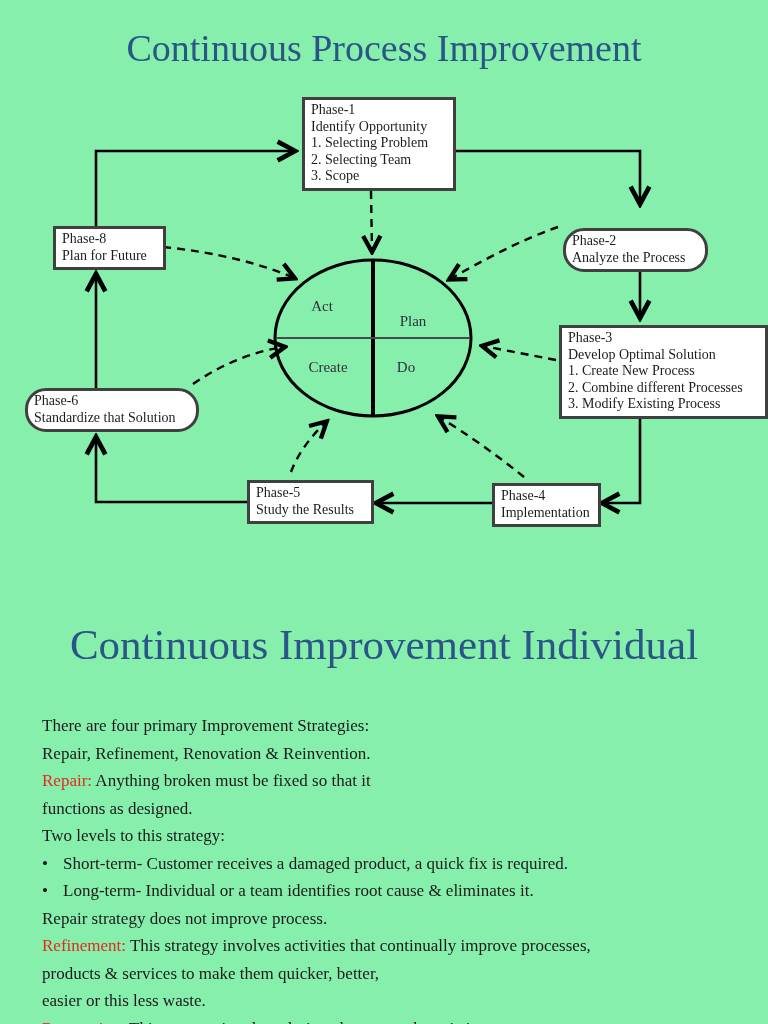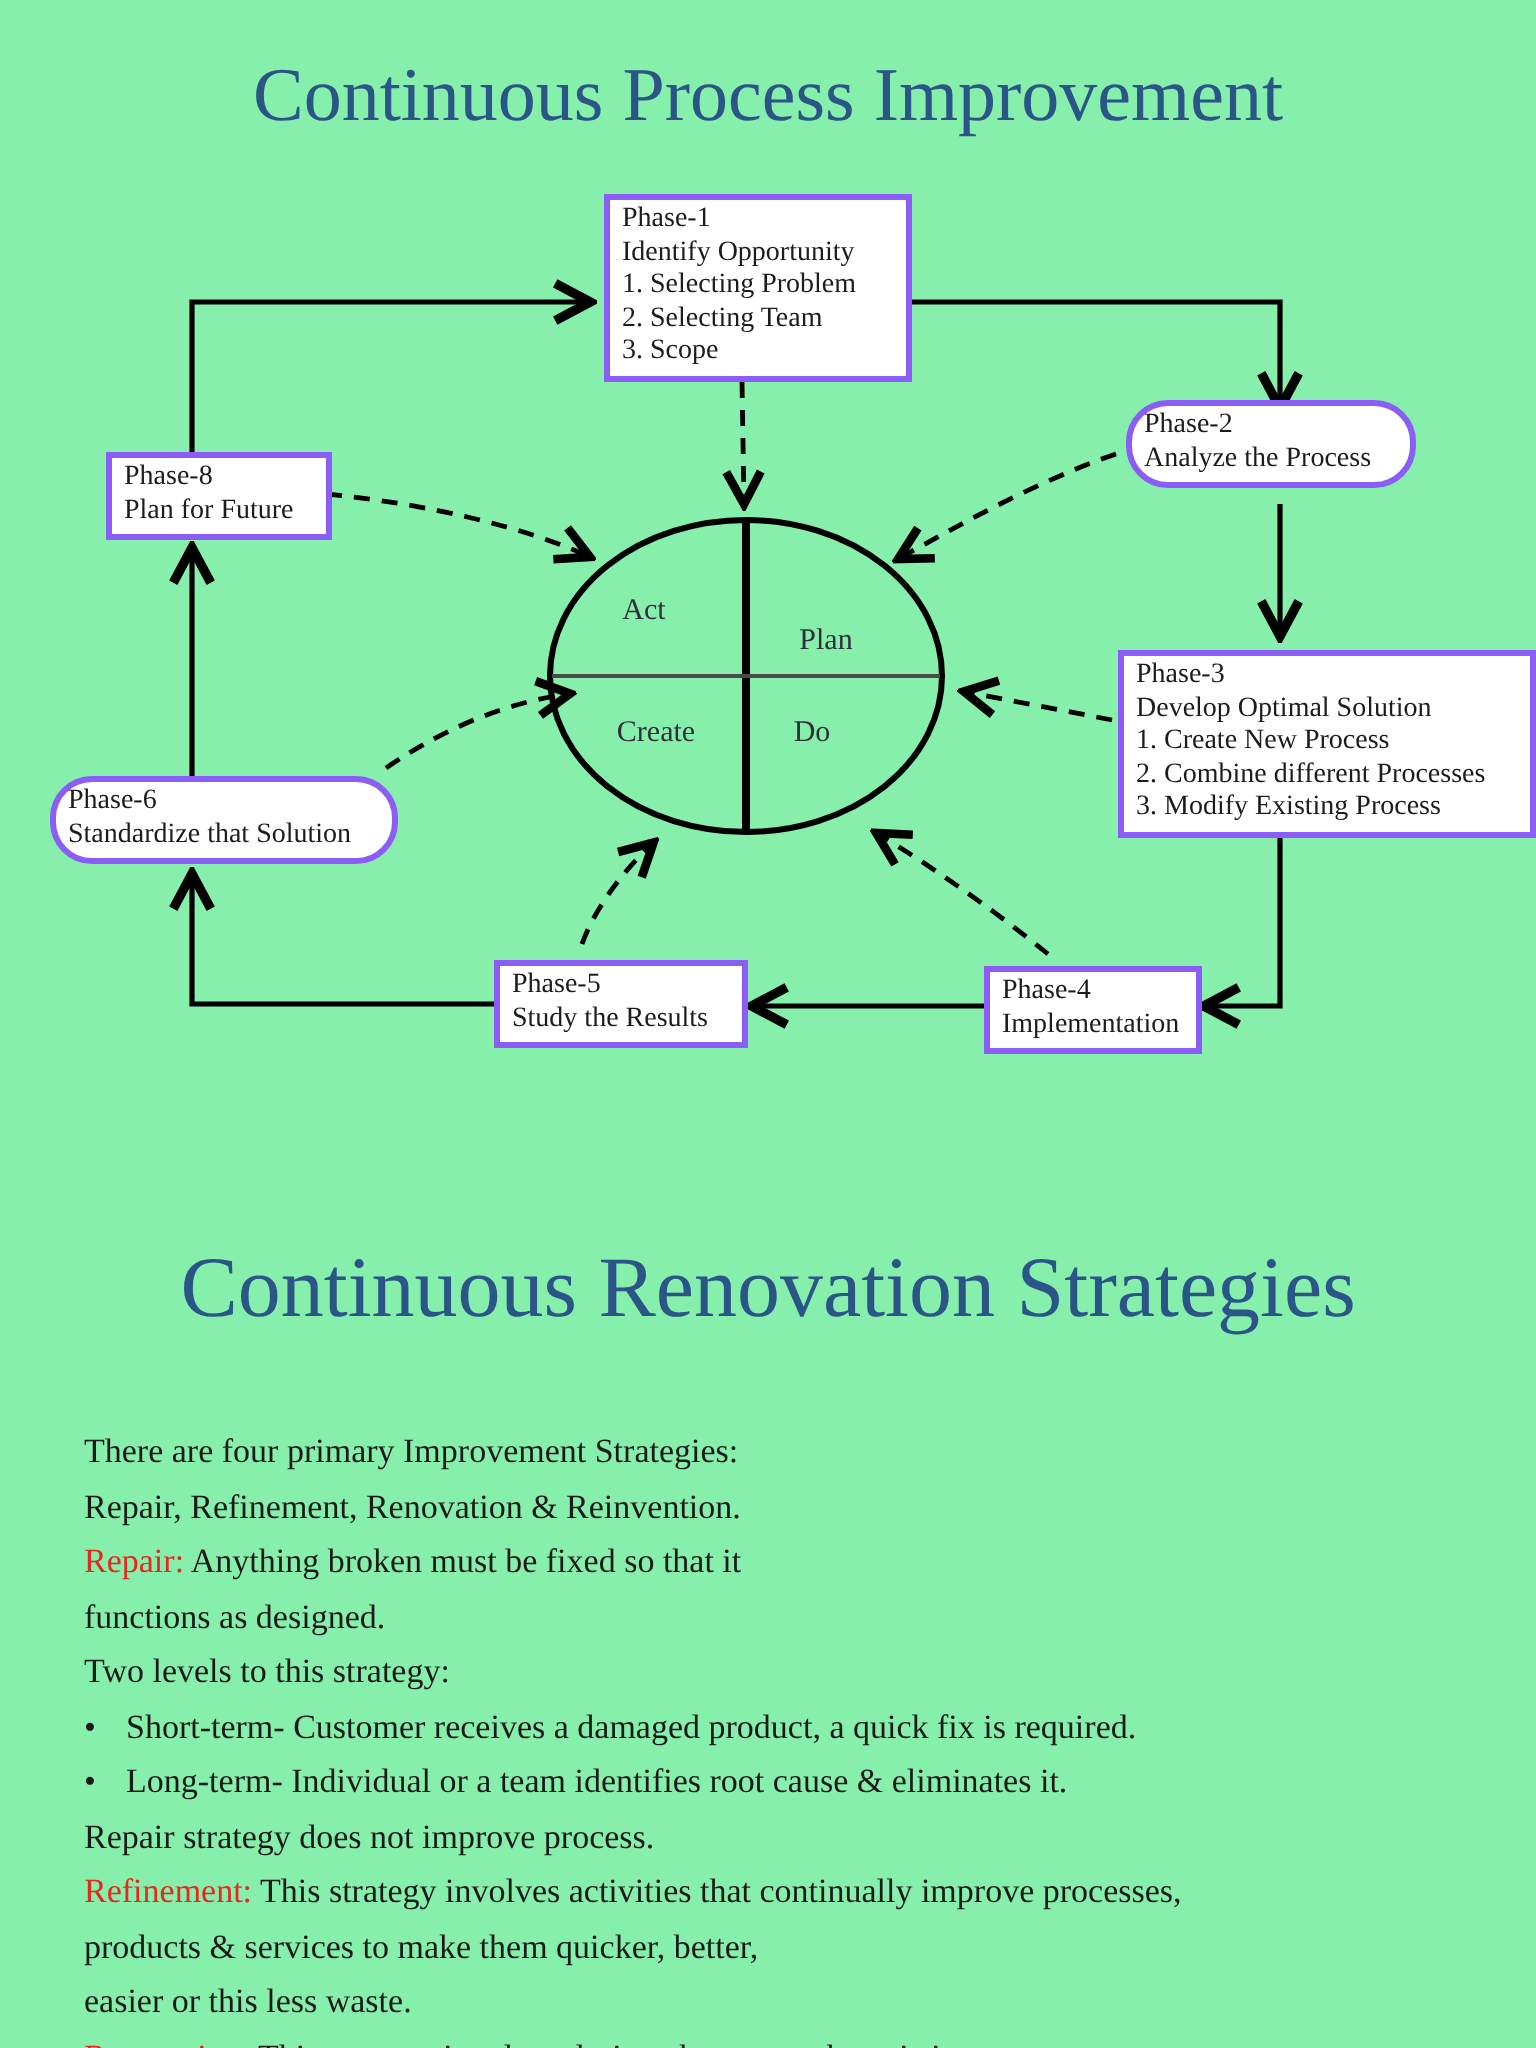--- a/index.html
+++ b/index.html
@@ -3,21 +3,21 @@
 <meta charset="utf-8">
 <style>
   html,body{margin:0;padding:0;background:#fff;}
   .page{position:relative;width:768px;height:1024px;background:#86efac;overflow:hidden;
         font-family:"Liberation Serif",serif;color:var(--text,#1a1a1a);padding-left:16px;}
   .slide-title{position:absolute;left:0;width:768px;text-align:center;
                color:var(--blue,#2a5586);white-space:nowrap;}
   #title1{top:24px;font-size:38px;line-height:48px;}
   #title2{top:616px;font-size:43px;line-height:58px;}
   svg.wires{position:absolute;left:0;top:0;pointer-events:none;}
-  .phase-box{position:absolute;border:3px solid #8b5cf6;background:#fff;
+  .phase-box{position:absolute;border:3px solid #404040;background:#fff;
              padding:2px 6px 3px 6px;font-size:14px;line-height:16.6px;color:#1c1c1c;}
   .pline{white-space:nowrap;}
   .quad{position:absolute;transform:translate(-50%,-50%);font-size:15px;color:#30303c;}
   .body-text{position:absolute;left:42px;top:712px;font-size:17px;}
   .bline{height:27.5px;line-height:27.5px;white-space:nowrap;}
   .bline .bullet{display:inline-block;width:21px;}
   .bline .prefix{color:var(--red,#e8281e);}
 </style>
 </head>
 <body>
@@ -60,21 +60,21 @@
     </g>
   </svg>
 
   <div class="phase-box" style="left:302px;top:97px;width:136px;">
       <div class="pline">Phase-1</div>
       <div class="pline">Identify Opportunity</div>
       <div class="pline">1. Selecting Problem</div>
       <div class="pline">2. Selecting Team</div>
       <div class="pline">3. Scope</div>
     </div>
-  <div class="phase-box" style="left:563px;top:200px;width:127px;border-radius:21px;">
+  <div class="phase-box" style="left:563px;top:228px;width:127px;border-radius:21px;">
       <div class="pline">Phase-2</div>
       <div class="pline">Analyze the Process</div>
     </div>
   <div class="phase-box" style="left:559px;top:325px;width:191px;">
       <div class="pline">Phase-3</div>
       <div class="pline">Develop Optimal Solution</div>
       <div class="pline">1. Create New Process</div>
       <div class="pline">2. Combine different Processes</div>
       <div class="pline">3. Modify Existing Process</div>
     </div>
@@ -93,21 +93,21 @@
   <div class="phase-box" style="left:53px;top:226px;width:95px;">
       <div class="pline">Phase-8</div>
       <div class="pline">Plan for Future</div>
     </div>
 
   <div class="quad" style="left:322px;top:306px;">Act</div>
   <div class="quad" style="left:413px;top:309px;margin-top:12px;">Plan</div>
   <div class="quad" style="left:328px;top:367px;">Create</div>
   <div class="quad" style="left:406px;top:367px;">Do</div>
 
-  <div class="slide-title" id="title2">Continuous Renovation Strategies</div>
+  <div class="slide-title" id="title2">Continuous Improvement Individual</div>
 
   <div class="body-text" id="bodyText">
       <div class="bline"><span>There are four primary Improvement Strategies:</span></div>
       <div class="bline"><span>Repair, Refinement, Renovation &amp; Reinvention.</span></div>
       <div class="bline"><span class="prefix">Repair:</span><span> Anything broken must be fixed so that it</span></div>
       <div class="bline"><span>functions as designed.</span></div>
       <div class="bline"><span>Two levels to this strategy:</span></div>
       <div class="bline"><span class="bullet">•</span><span>Short-term- Customer receives a damaged product, a quick fix is required.</span></div>
       <div class="bline"><span class="bullet">•</span><span>Long-term- Individual or a team identifies root cause &amp; eliminates it.</span></div>
       <div class="bline"><span>Repair strategy does not improve process.</span></div>

